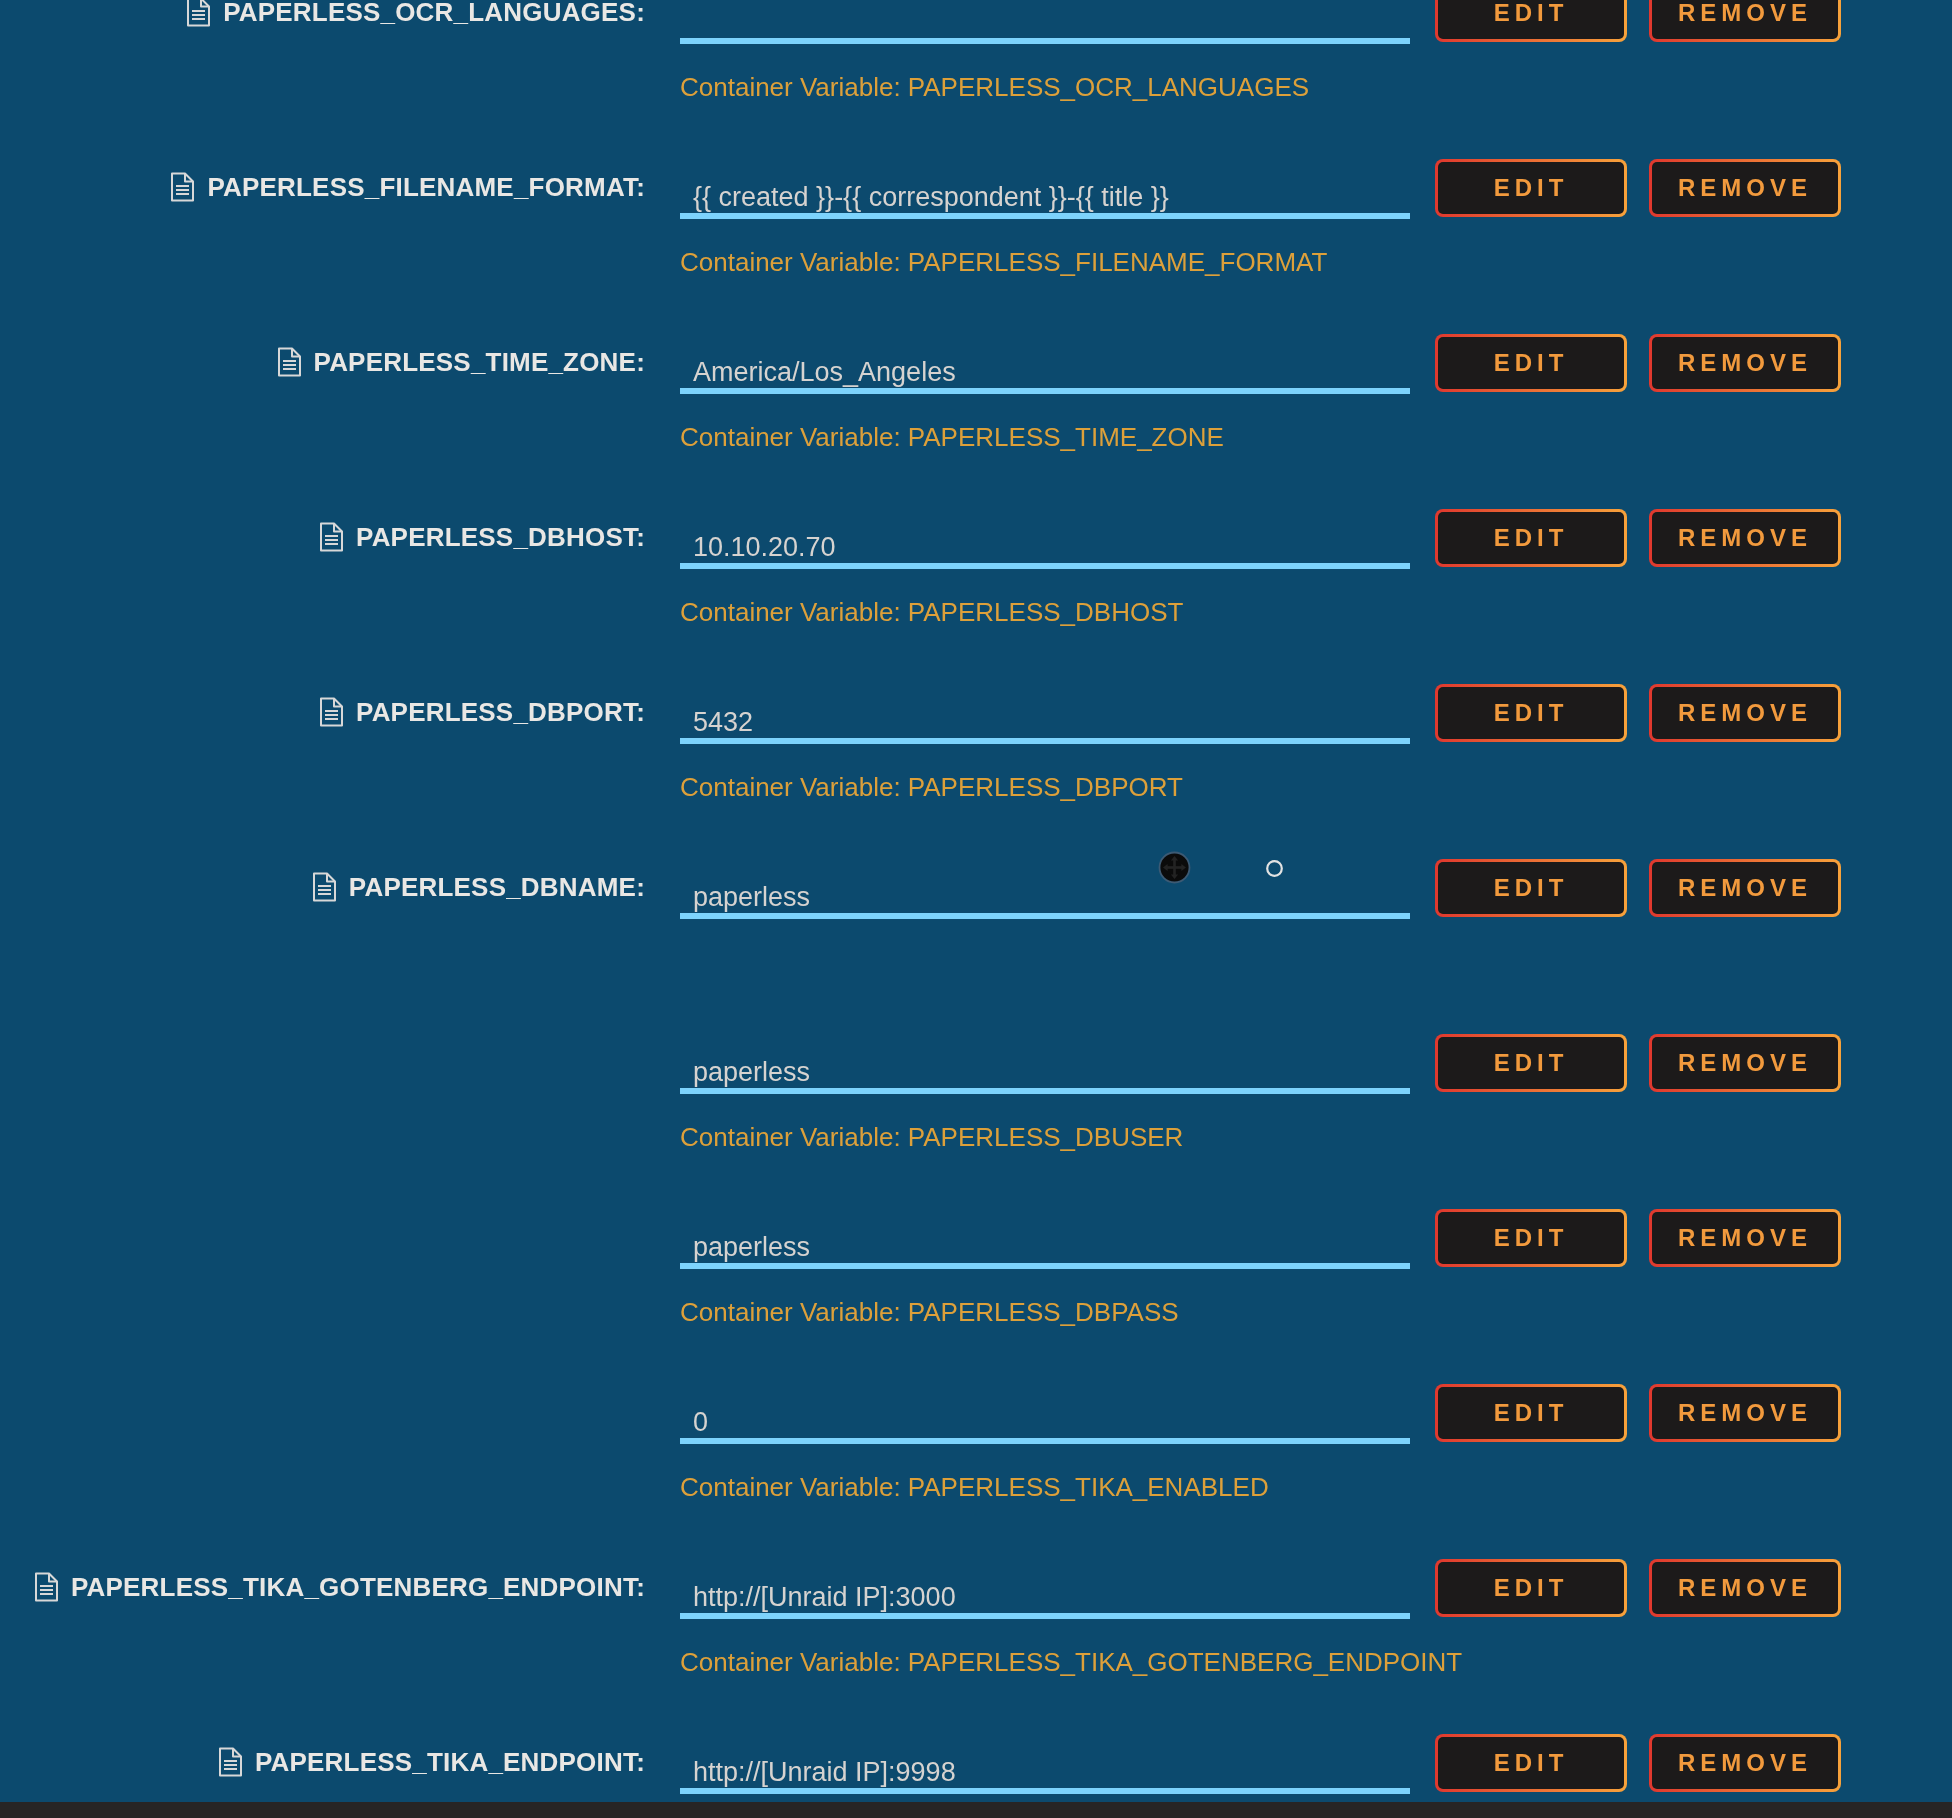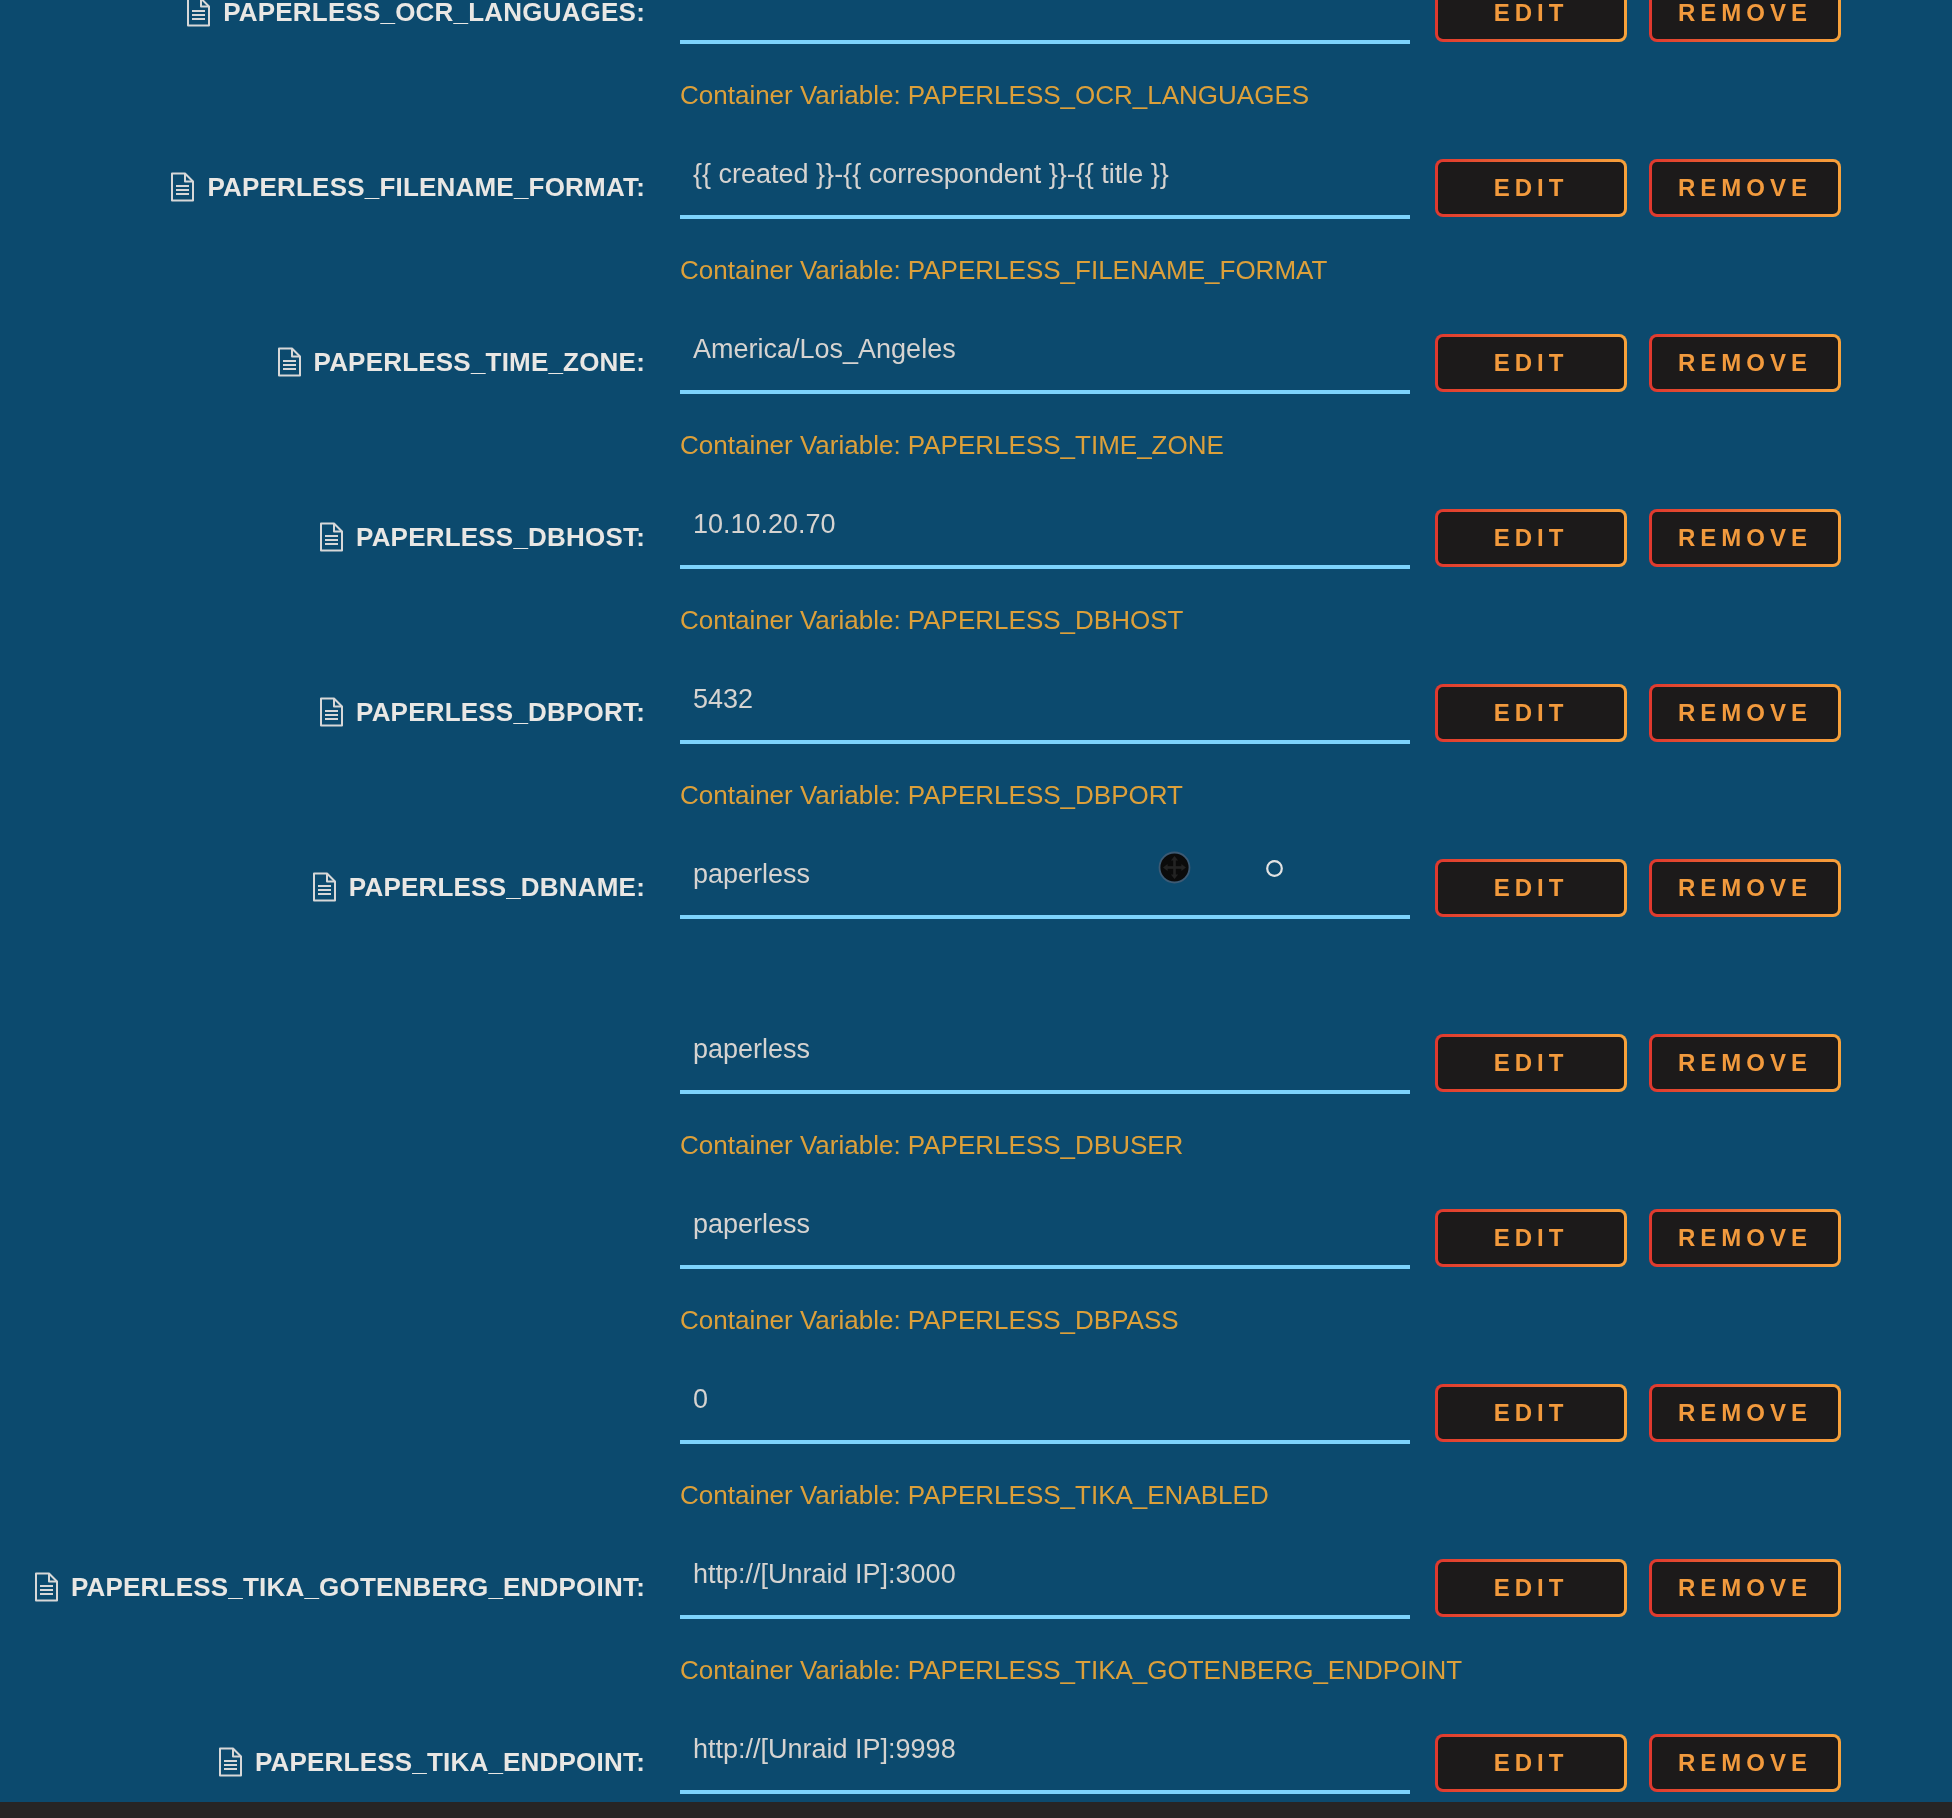--- a/index.html
+++ b/index.html
@@ -12,26 +12,26 @@
   .label-cell{
     position:absolute;left:0;top:0;width:645px;height:56px;
     display:flex;justify-content:flex-end;align-items:center;gap:12px;
   }
   .doc-icon{display:flex;align-items:center;}
   .label-text{
     color:#e9e7e4;font-size:26px;font-weight:bold;letter-spacing:.2px;white-space:nowrap;
   }
   .value-cell{
     position:absolute;left:680px;top:0;width:730px;height:60px;
-    border-bottom:4px solid #7dd3fc;
-    display:flex;align-items:flex-start;padding-left:13px;box-sizing:border-box;
+    border-bottom:6px solid #7dd3fc;
+    display:flex;align-items:flex-end;padding-left:13px;box-sizing:border-box;
   }
   .value-text{color:#d6d3d0;font-size:27px;white-space:nowrap;}
   .helper{
-    position:absolute;left:680px;top:96px;
+    position:absolute;left:680px;top:88px;
     color:#dda03a;font-size:26px;white-space:nowrap;
   }
   .buttons{position:absolute;left:1435px;top:0;display:flex;gap:22px;}
   .btn{
     padding:3px;border-radius:8px;cursor:pointer;
     background:linear-gradient(90deg,#e0382e 0%,#f7a23b 100%);
   }
   .btn-inner{
     height:52px;min-width:146px;padding:0 20px;border-radius:5px;
     background:#1c1a1a;display:flex;align-items:center;justify-content:center;

